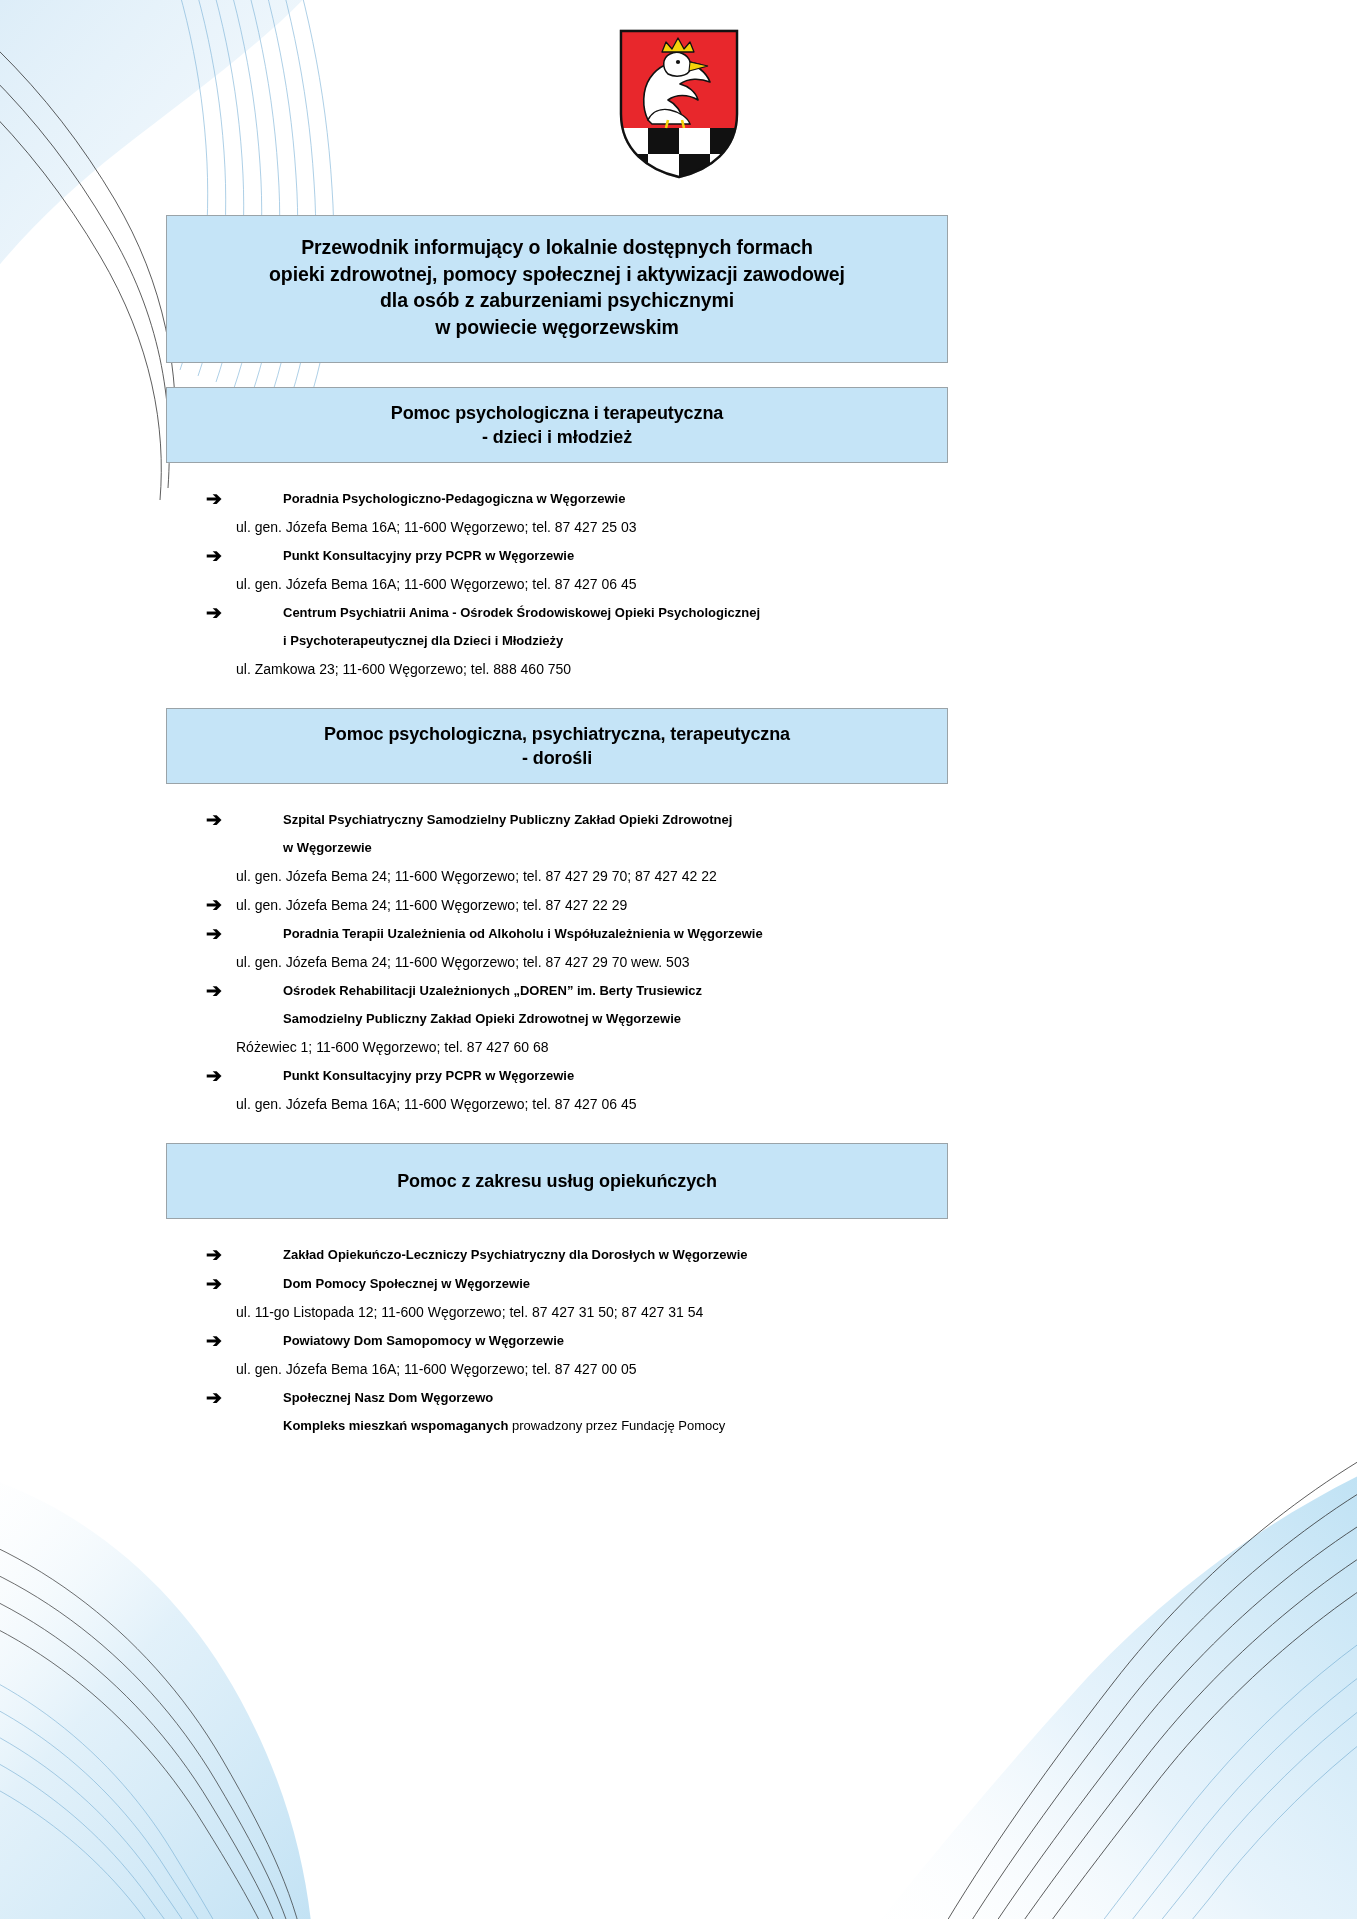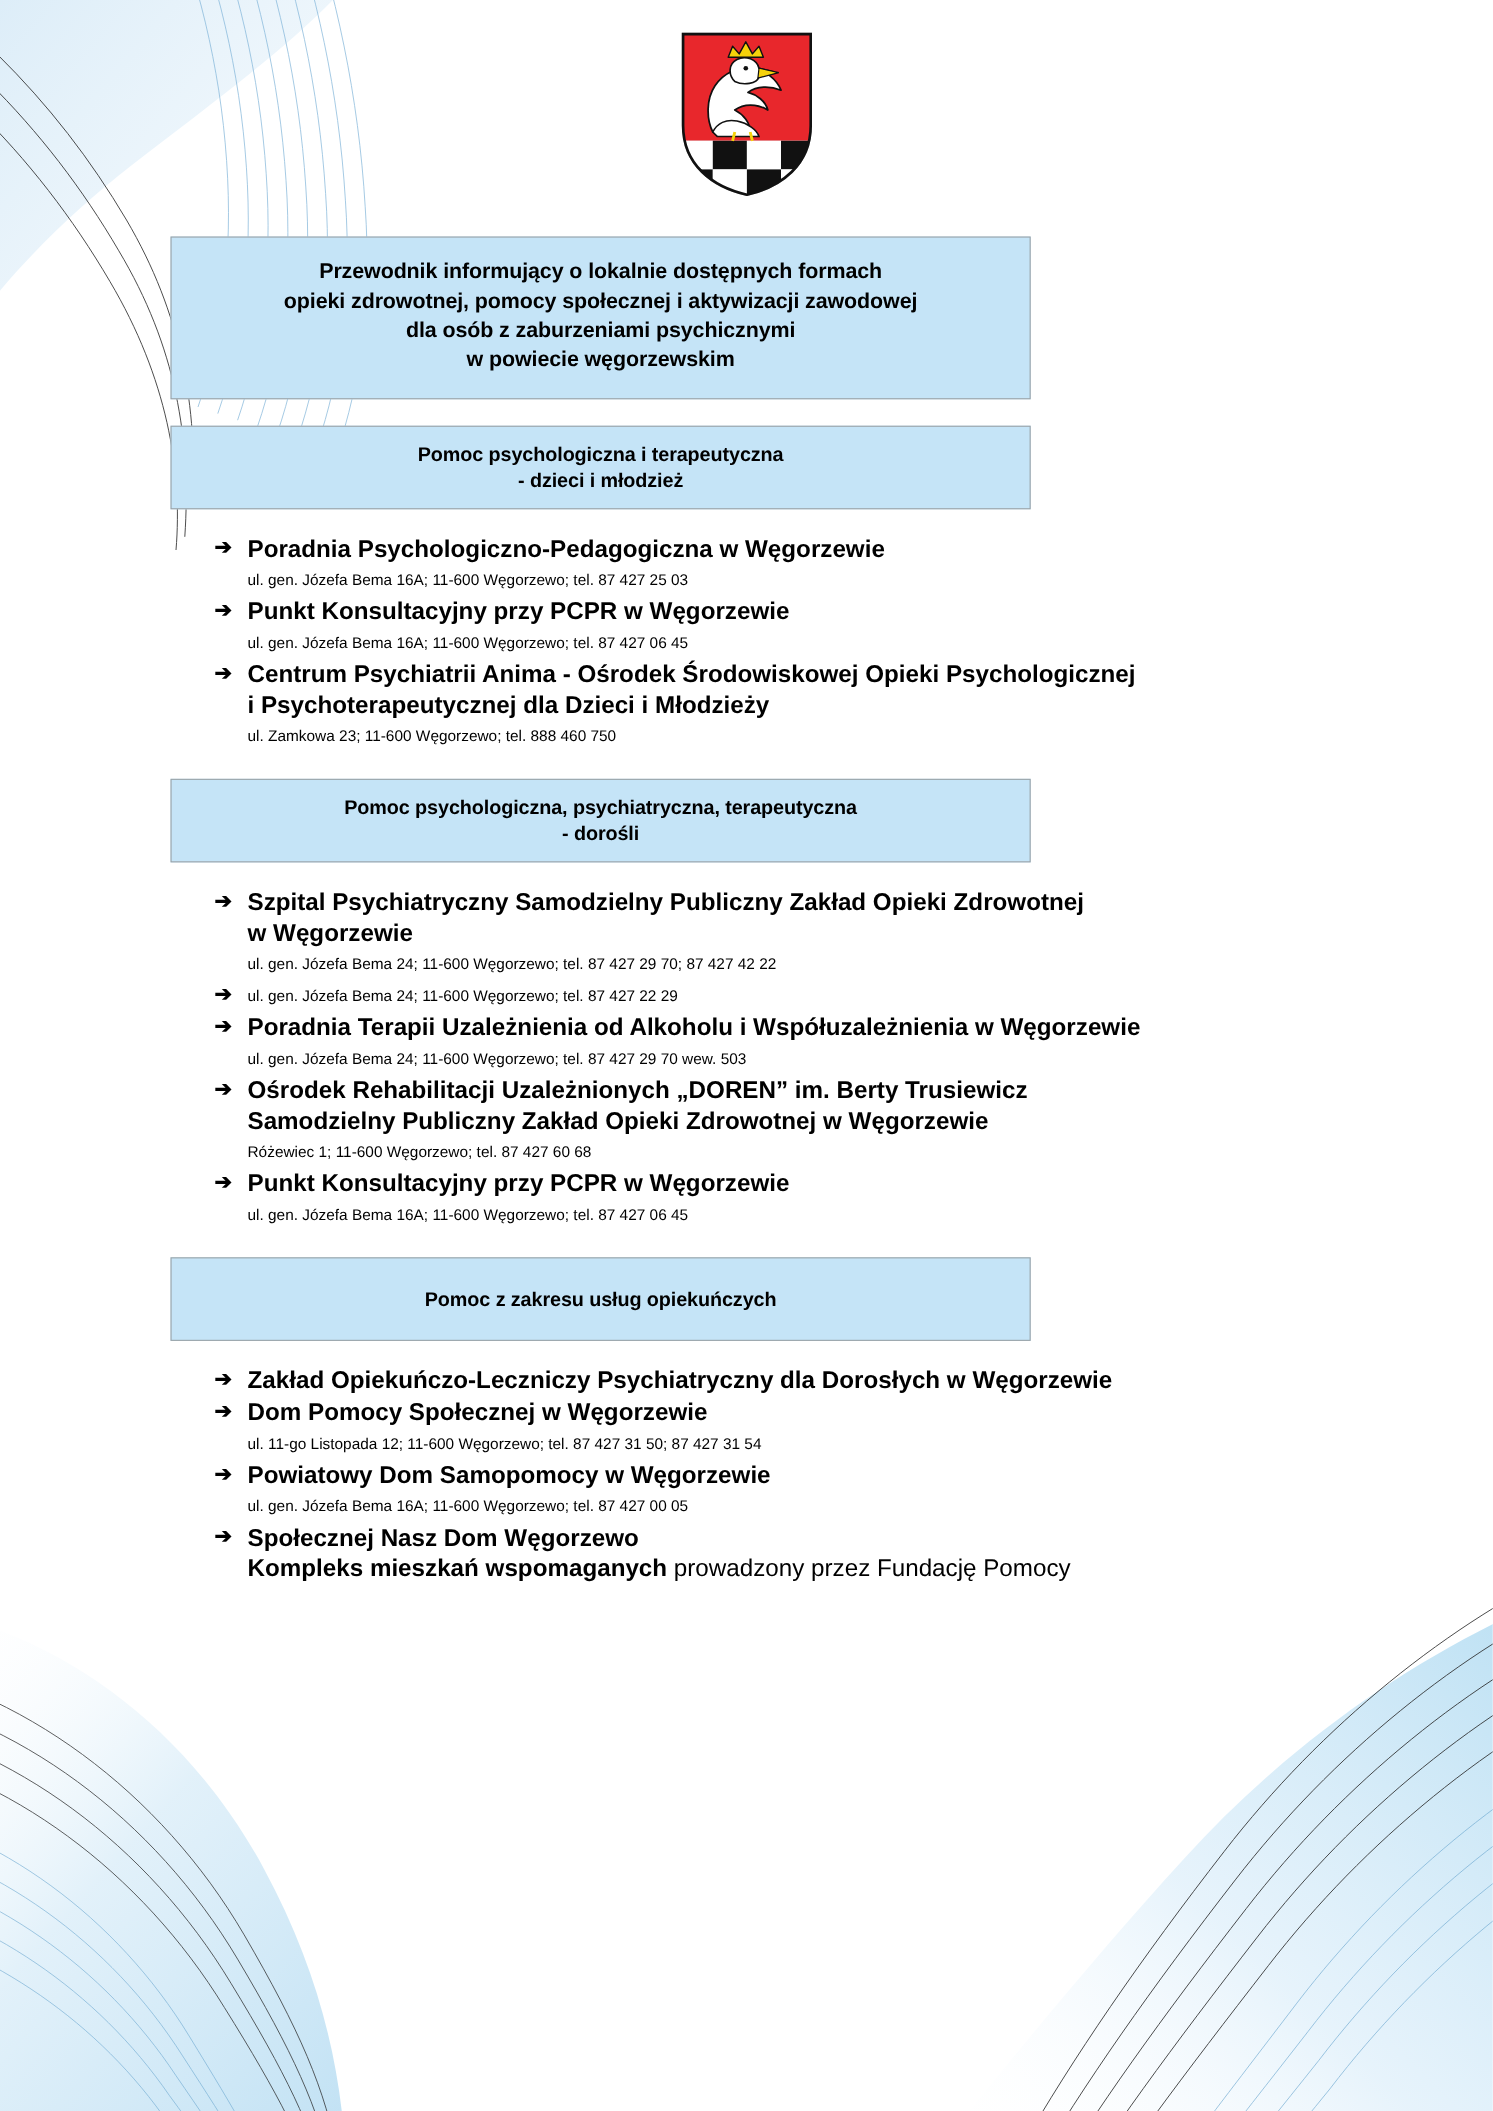--- a/index.html
+++ b/index.html
@@ -54,21 +54,21 @@
   #crest {
     width: 122px;
     height: 152px;
     filter: drop-shadow(0 0 0.5px rgba(0,0,0,.35));
   }
 
   
   #content {
     position: absolute;
     top: 0;
-    left: 0;
+    left: 11px;
     width: 1092px;
     z-index: 2;
   }
 
   .band {
     position: relative;
     margin: 0 auto;
     width: 782px;
     background: #c5e4f7;
     border: 1px solid #9aa3a8;
@@ -120,24 +120,25 @@
     line-height: 28px;
     font-weight: bold;
     color: #000;
     text-align: left;
   }
   .entry-body {
     flex: 1 1 auto;
     min-width: 0;
   }
   .entry-name {
-    font-size: 22px;
+    font-size: 13px;
     font-weight: bold;
     line-height: 28px;
     white-space: nowrap;
+    margin-left: 47px;
   }
   .entry-name .normal-weight { font-weight: normal; }
   .entry-addr {
     font-size: 14px;
     font-weight: normal;
     line-height: 28px;
     white-space: nowrap;
   }
 
   .spacer-sm { height: 14px; }

